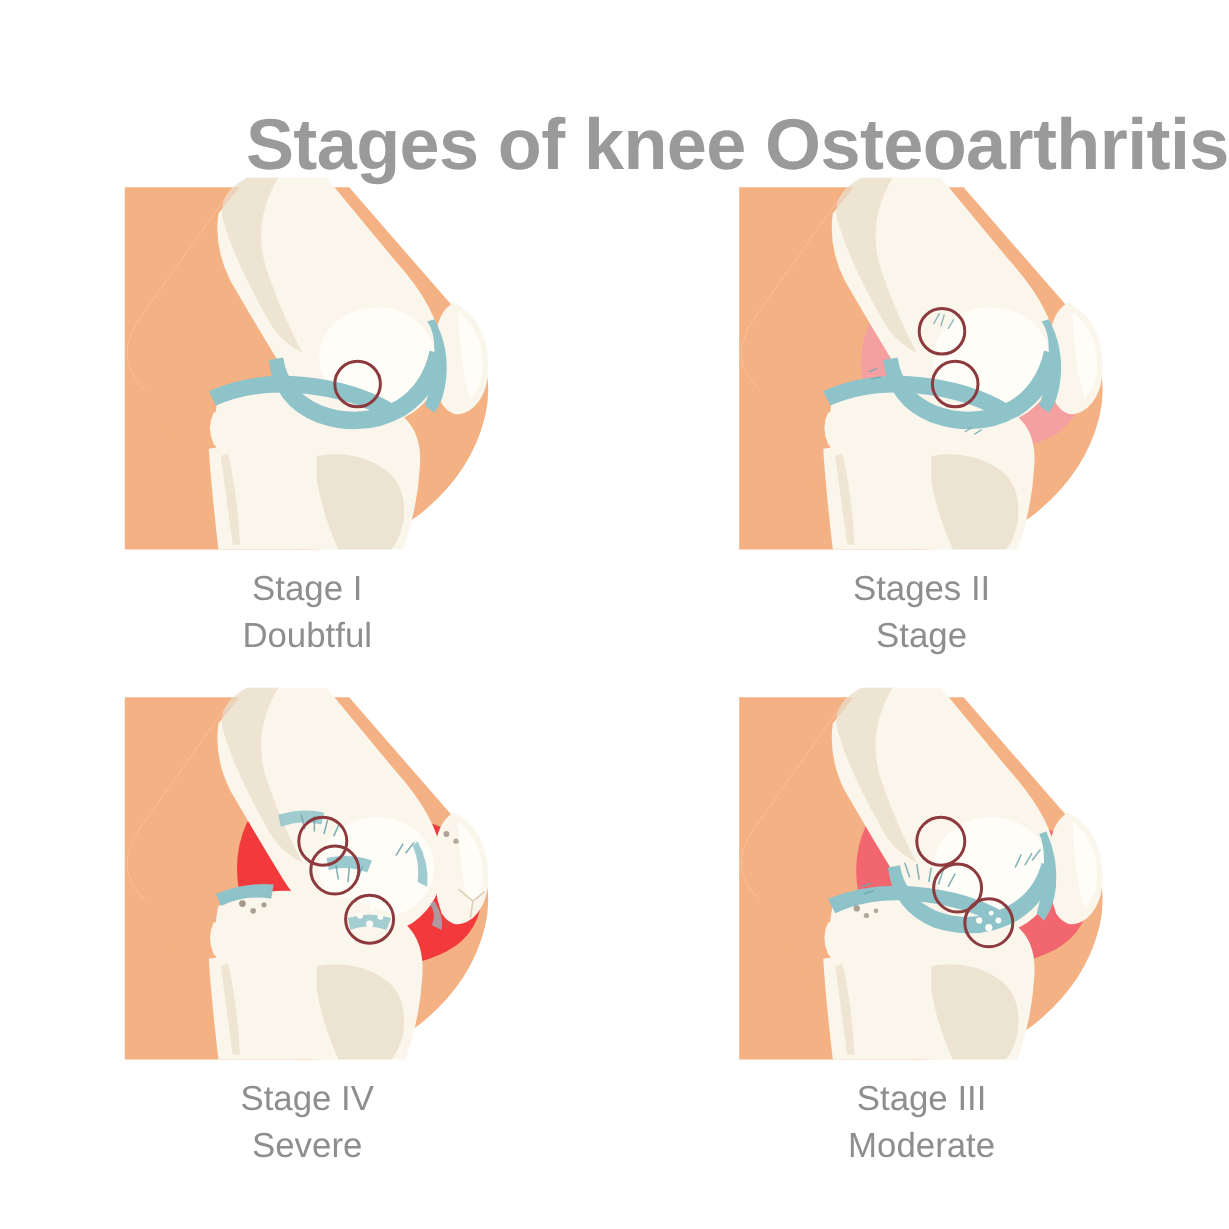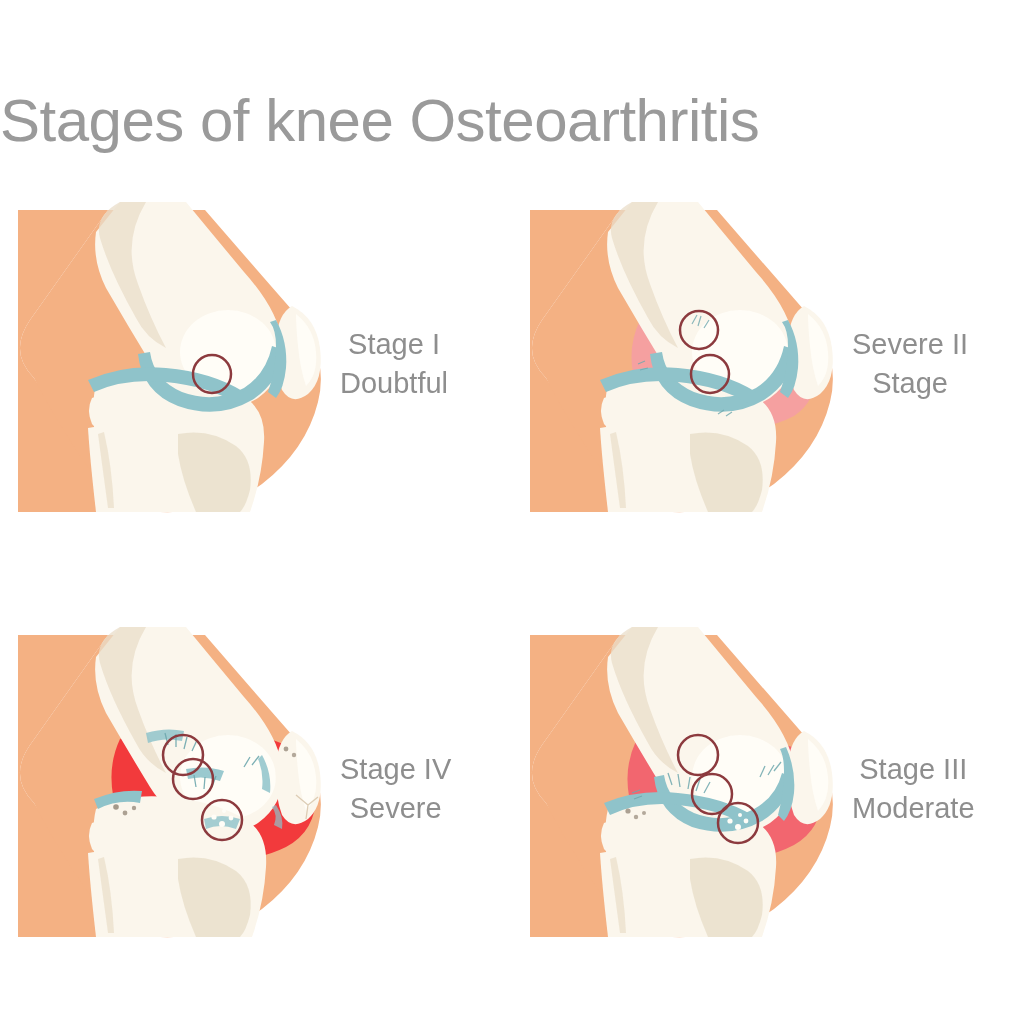--- a/index.html
+++ b/index.html
@@ -12,39 +12,40 @@
     overflow: hidden;
   }
   #infographic {
     position: relative;
     width: 1024px; height: 1024px;
     background: #ffffff;
   }
   #main-title {
     position: absolute;
     top: 48px; left: 0; right: 0;
-    text-align: left;
+    text-align: right;
     font-size: 60px;
-    font-weight: 400;
+    font-weight: 700;
     letter-spacing: -0.5px;
     color: #9a9a9a;
     line-height: 1.1;
     white-space: nowrap;
   }
   #stage-grid {
     position: absolute;
     top: 148px; left: 0;
     width: 1024px; height: 860px;
     display: grid;
     grid-template-columns: 512px 512px;
     grid-template-rows: 425px 425px;
   }
   .stage-cell {
     position: relative;
     display: flex;
+    flex-direction: column;
     align-items: center;
   }
   .knee-figure {
     width: 340px; height: 318px;
     display: block;
   }
   .stage-caption {
     margin-top: 6px;
     text-align: center;
     color: #8e8e8e;
@@ -139,21 +140,21 @@
           <path d="M180,122 l5,-9 M186,124 l3,-10 M192,126 l5,-8"></path>
           <path d="M126,162 l7,-3 M128,168 l8,-2"></path>
           <path d="M206,212 l6,-4 M214,214 l6,-4"></path>
         </g>
         <g>
           <circle cx="187" cy="128" r="19" fill="none" stroke="#8C3A3E" stroke-width="2.5"></circle>
           <circle cx="198" cy="172" r="19" fill="none" stroke="#8C3A3E" stroke-width="2.5"></circle>
         </g>
       </svg>
       <div class="stage-caption">
-        <span class="caption-roman">Severe II</span>
+        <span class="caption-roman">Stages II</span>
         <span class="caption-severity">Stage</span>
       </div>
     </div>
 
     <div class="stage-cell">
       <svg class="knee-figure" viewBox="0 0 340 318">
         <g>
           <path d="M18,8 L108,8 L30,118 Q8,150 34,176 L120,310 L18,310 Z" fill="#F4B183"></path>
           <path d="M108,8 L205,8 Q250,60 292,108 Q330,152 318,200 Q306,248 262,282 Q220,312 160,310 L120,310 Q62,232 34,176 Q8,150 30,118 Z" fill="#F4B183"></path>
         </g>

